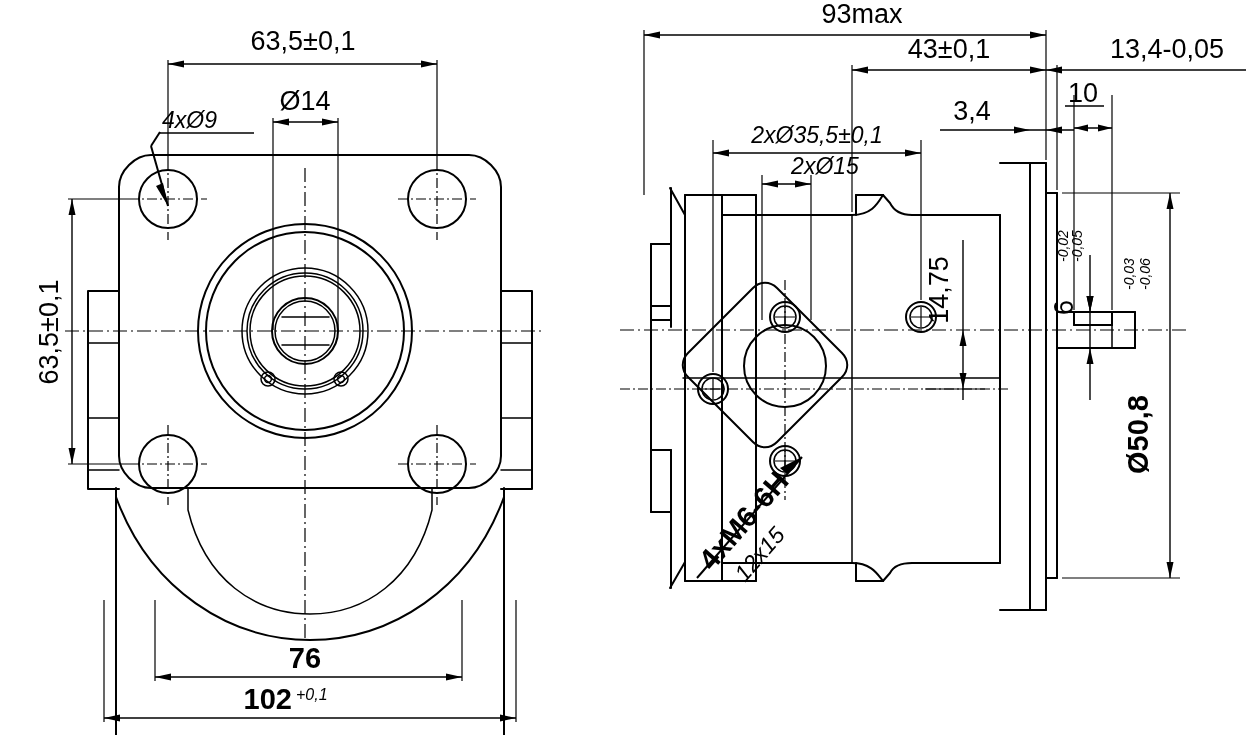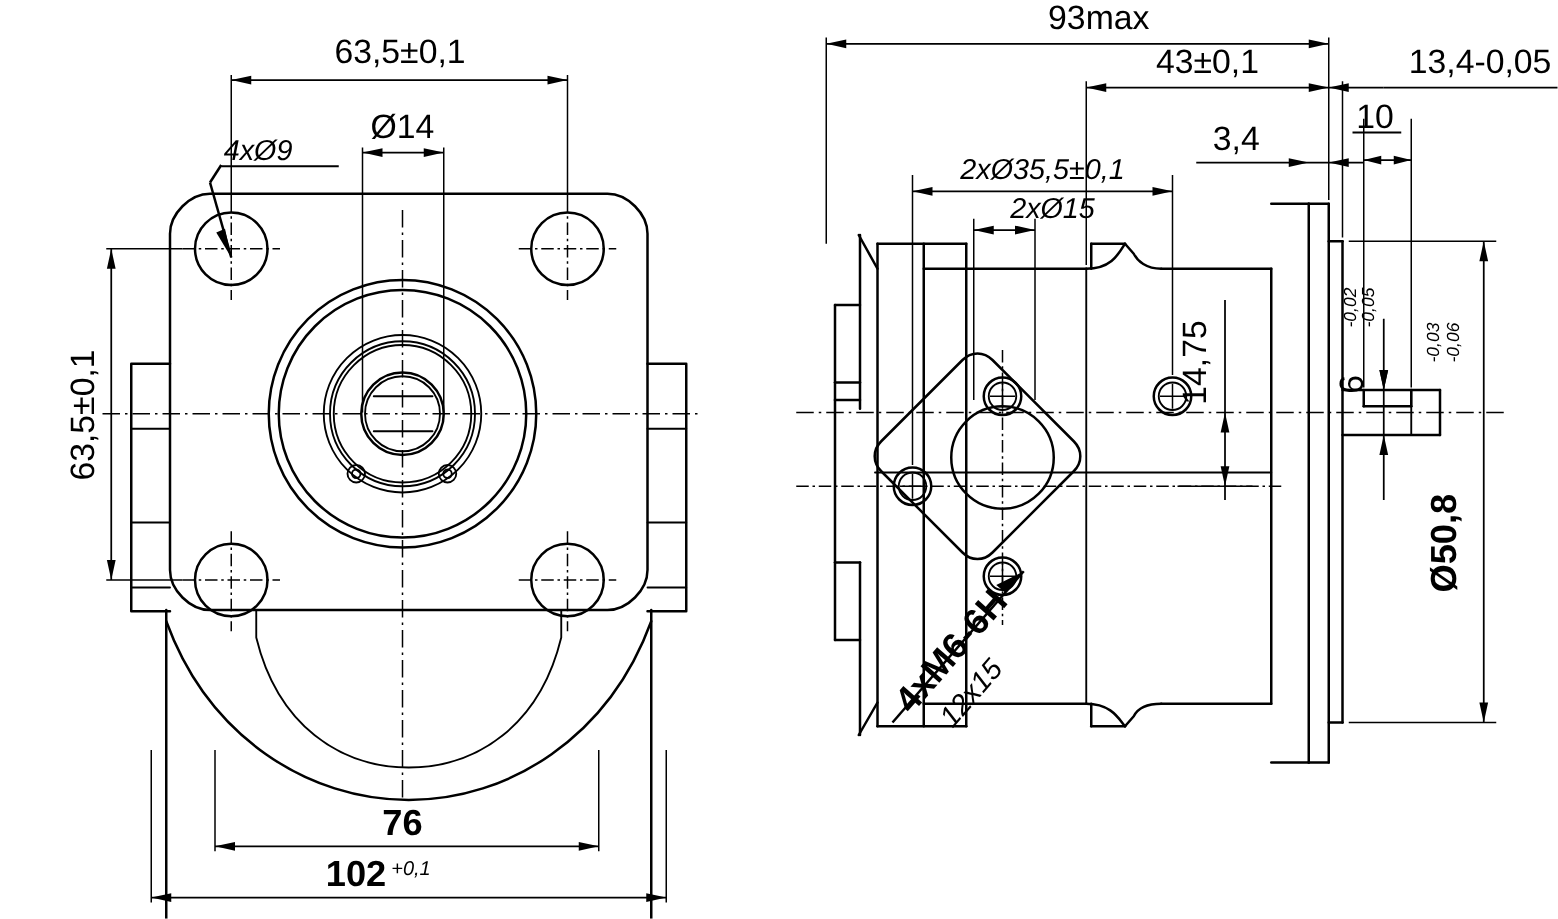--- a/index.html
+++ b/index.html
@@ -1,18 +1,18 @@
 <!DOCTYPE html>
 <html><head>
 <meta charset="utf-8">
 <style>
   html,body{margin:0;padding:0;background:#ffffff;}
   body{width:1246px;height:735px;overflow:hidden;
        font-family:"Liberation Sans",sans-serif;color:#000;}
-  #sheet{position:relative;width:1226px;height:735px;background:#fff;margin-left:17px;}
+  #sheet{position:relative;width:1226px;height:735px;background:#fff;}
   svg{display:block;}
   .dimtxt{font-family:"Liberation Sans",sans-serif;font-size:27px;fill:#000;}
   .dimtxt-i{font-family:"Liberation Sans",sans-serif;font-size:23px;fill:#000;font-style:italic;}
   .dimtxt-sm{font-family:"Liberation Sans",sans-serif;font-size:16px;fill:#000;font-style:italic;}
   .dimtxt-tol{font-family:"Liberation Sans",sans-serif;font-size:14px;fill:#000;font-style:italic;}
   .dimtxt-bold{font-family:"Liberation Sans",sans-serif;font-size:29px;fill:#000;font-weight:bold;}
   .obj{fill:none;stroke:#000;stroke-width:2;stroke-linejoin:round;stroke-linecap:round;}
   .objth{fill:none;stroke:#000;stroke-width:1.5;stroke-linejoin:round;stroke-linecap:round;}
   .dim{fill:none;stroke:#000;stroke-width:1.4;}
   .ext{fill:none;stroke:#000;stroke-width:1.2;}

